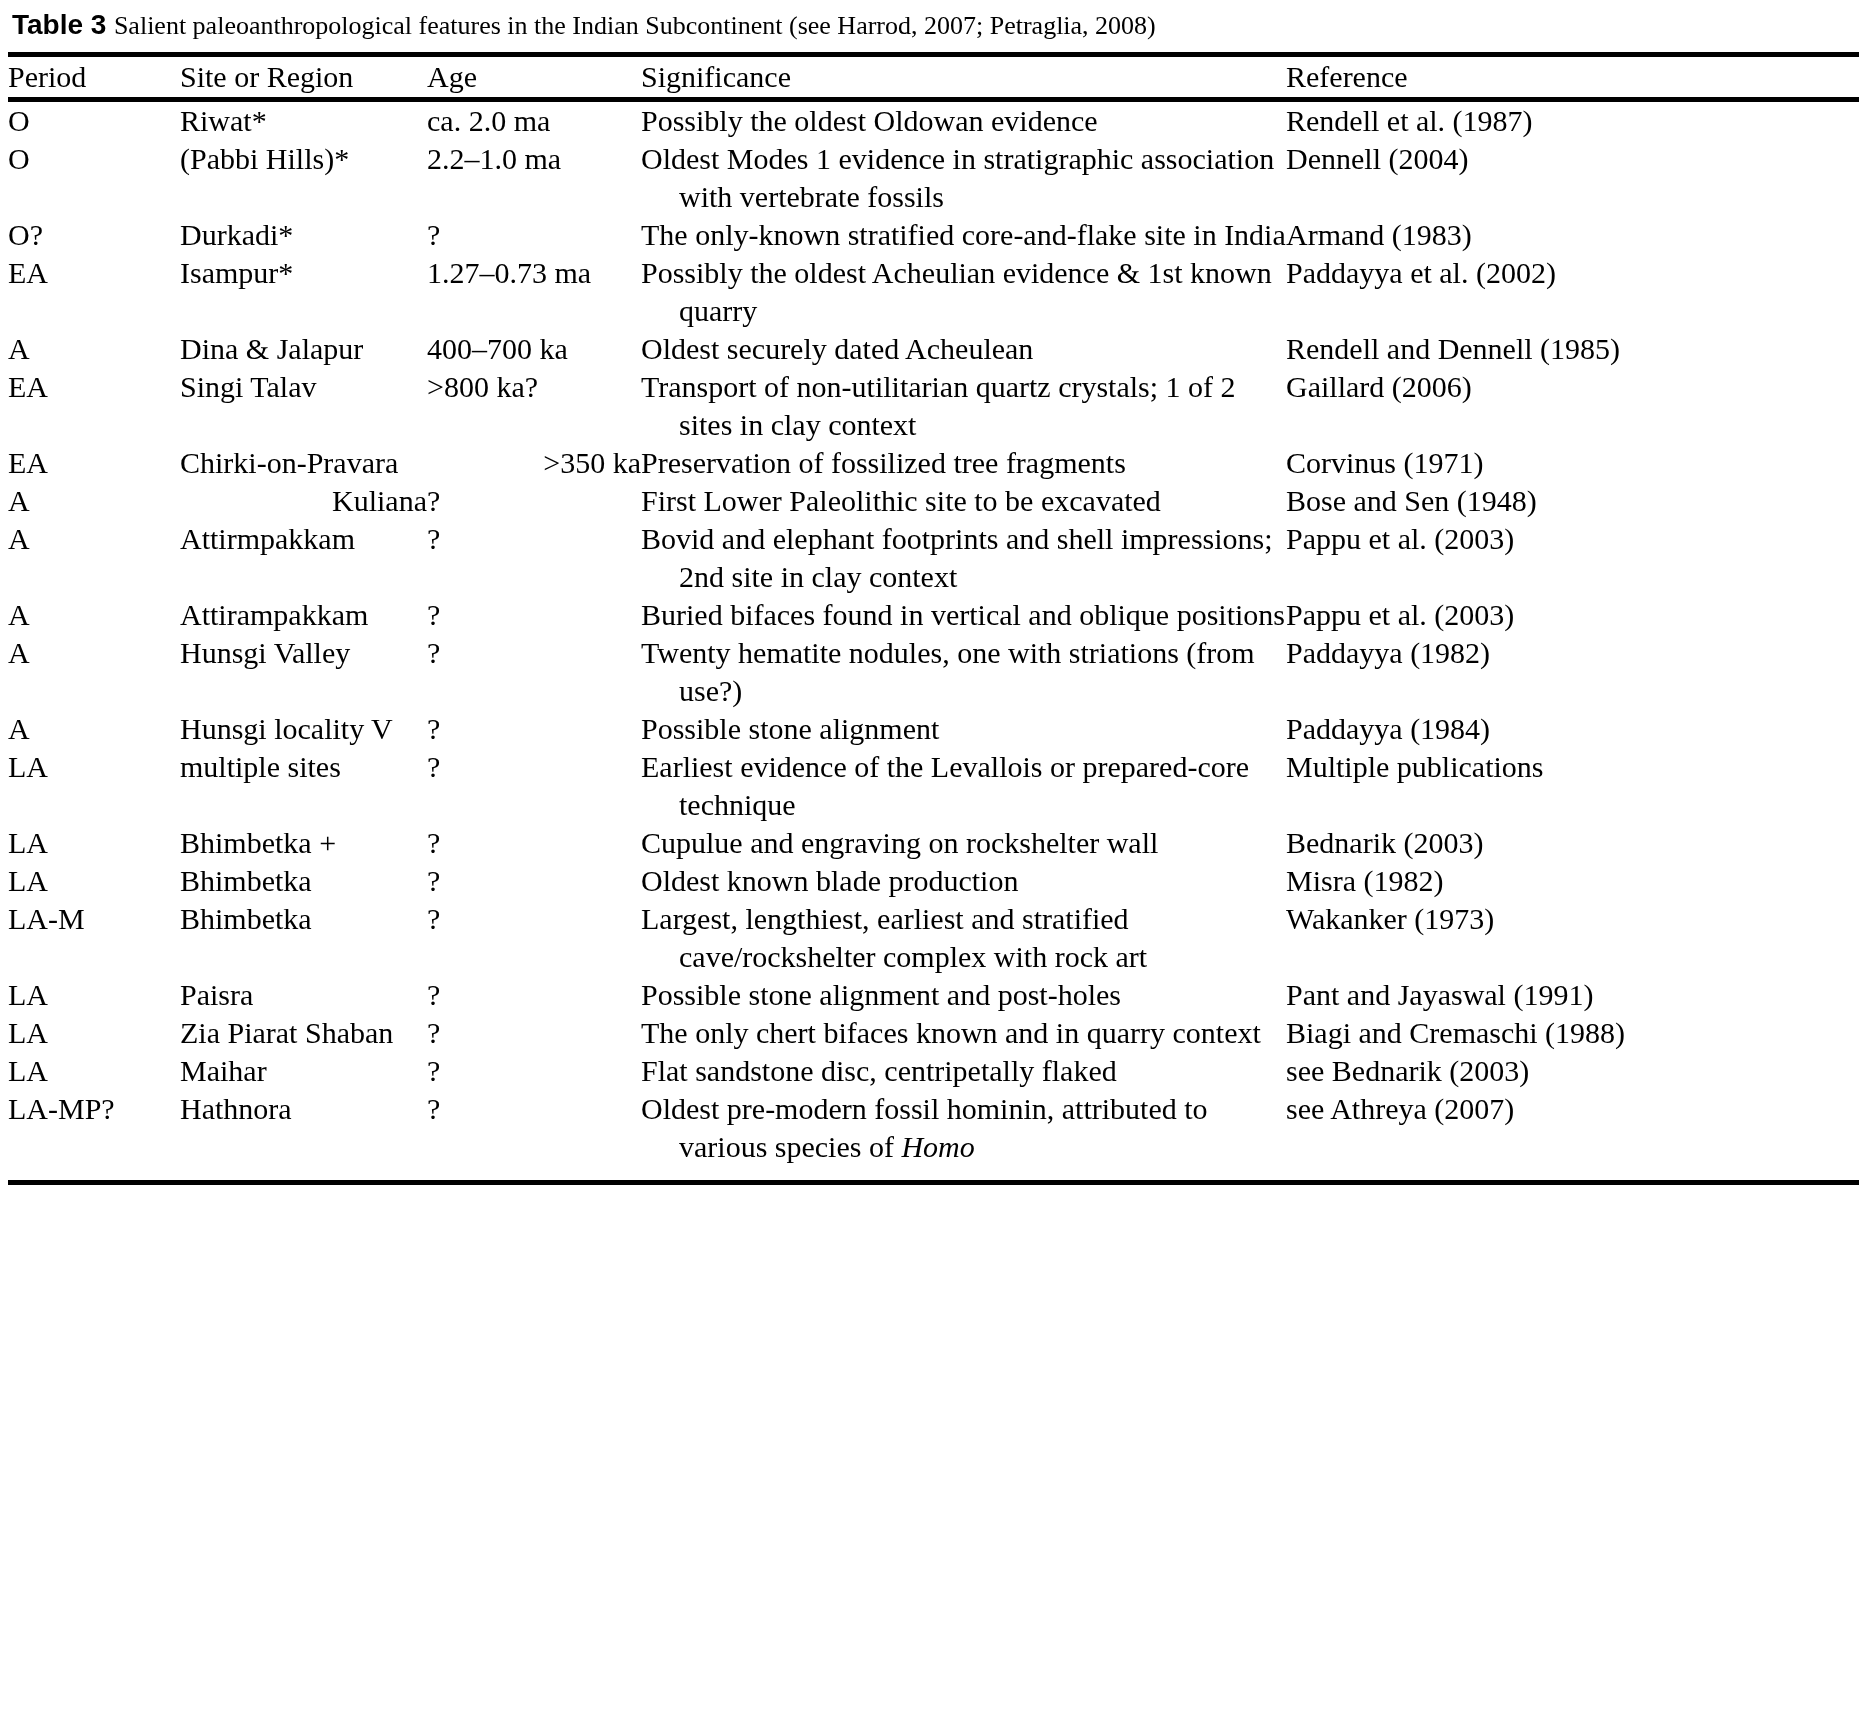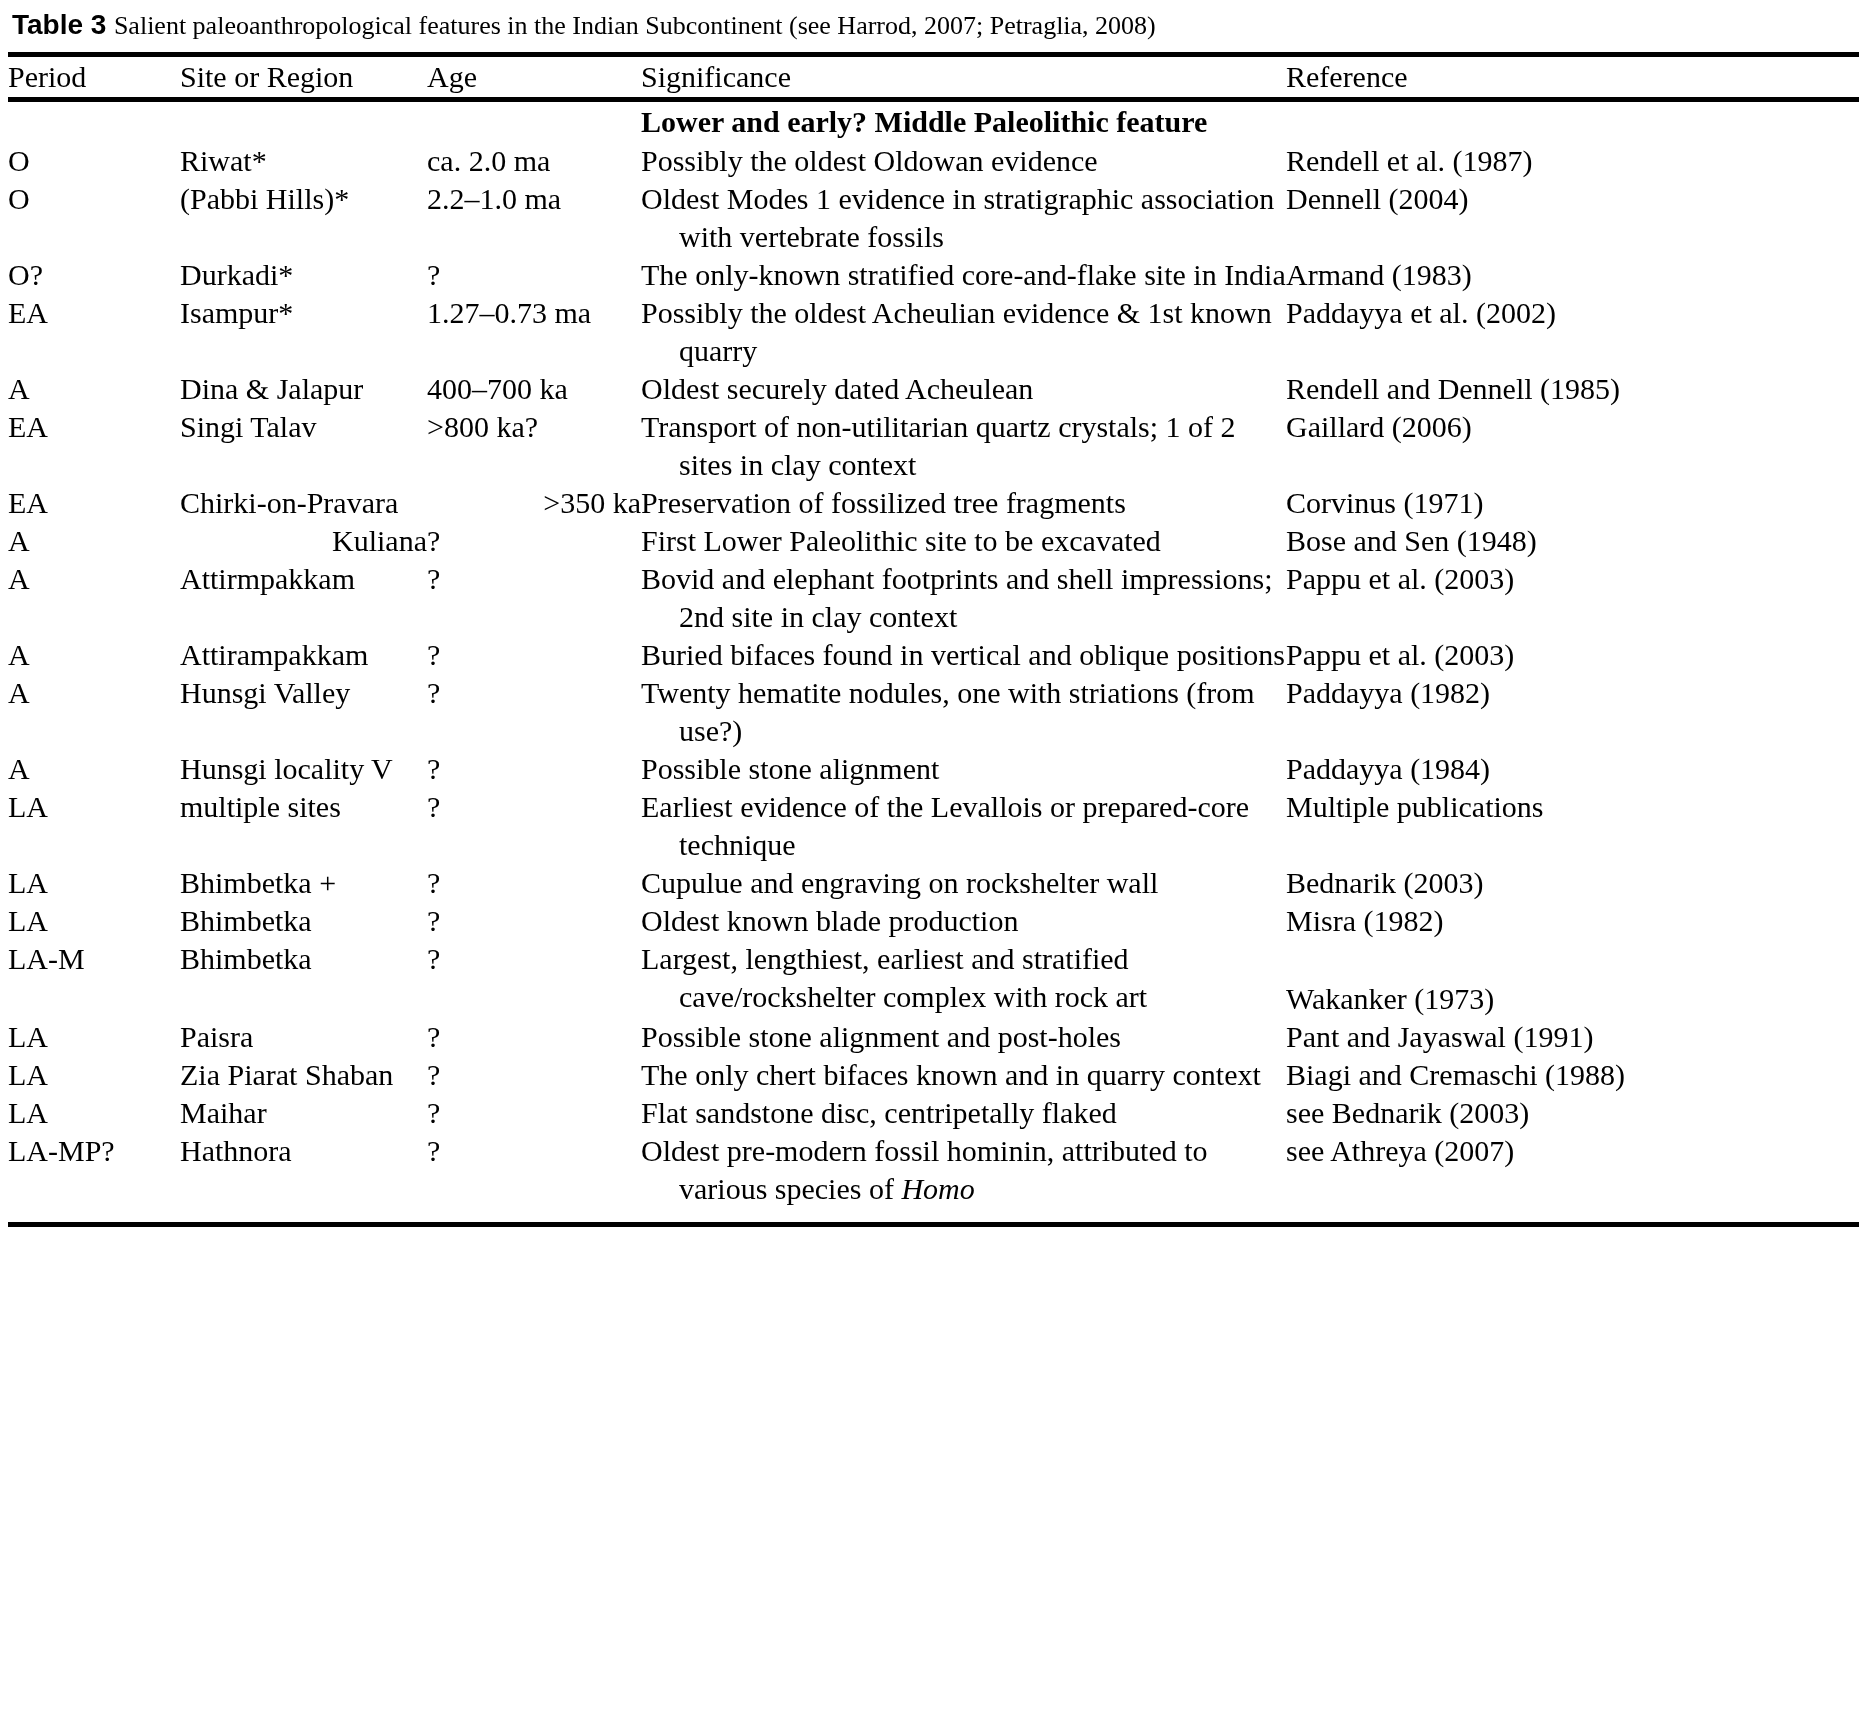--- a/index.html
+++ b/index.html
@@ -146,27 +146,20 @@
 
   <table class="tbl">
     <colgroup>
       <col class="c-period">
       <col class="c-site">
       <col class="c-age">
       <col class="c-sig">
       <col class="c-ref">
     </colgroup>
     <tbody id="tbody">
-        <tr class="section-row">
-          <td></td>
-          <td></td>
-          <td></td>
-          <td><span class="section-title">Lower and early? Middle Paleolithic feature</span></td>
-          <td></td>
-        </tr>
         <tr class="row">
           <td>
             <span class="nohang" style="display: block;">O</span>
           </td>
           <td>
             <span class="hang" style="display: block;">Riwat*</span>
           </td>
           <td>
             <span class="nohang" style="display: block;">ca. 2.0 ma</span>
           </td>
@@ -422,21 +415,21 @@
           <td>
             <span class="hang" style="display: block;">Bhimbetka</span>
           </td>
           <td>
             <span class="nohang" style="display: block;">?</span>
           </td>
           <td>
             <span class="hang" style="display: block;">Largest, lengthiest, earliest and stratified cave/rockshelter complex with rock art</span>
           </td>
           <td>
-            <span class="hang" style="display: block; margin-top: 40px;">Wakanker (1973)</span>
+            <span class="hang" style="display: block;">Wakanker (1973)</span>
           </td>
         </tr>
         <tr class="row">
           <td>
             <span class="nohang" style="display: block;">LA</span>
           </td>
           <td>
             <span class="hang" style="display: block;">Paisra</span>
           </td>
           <td>

